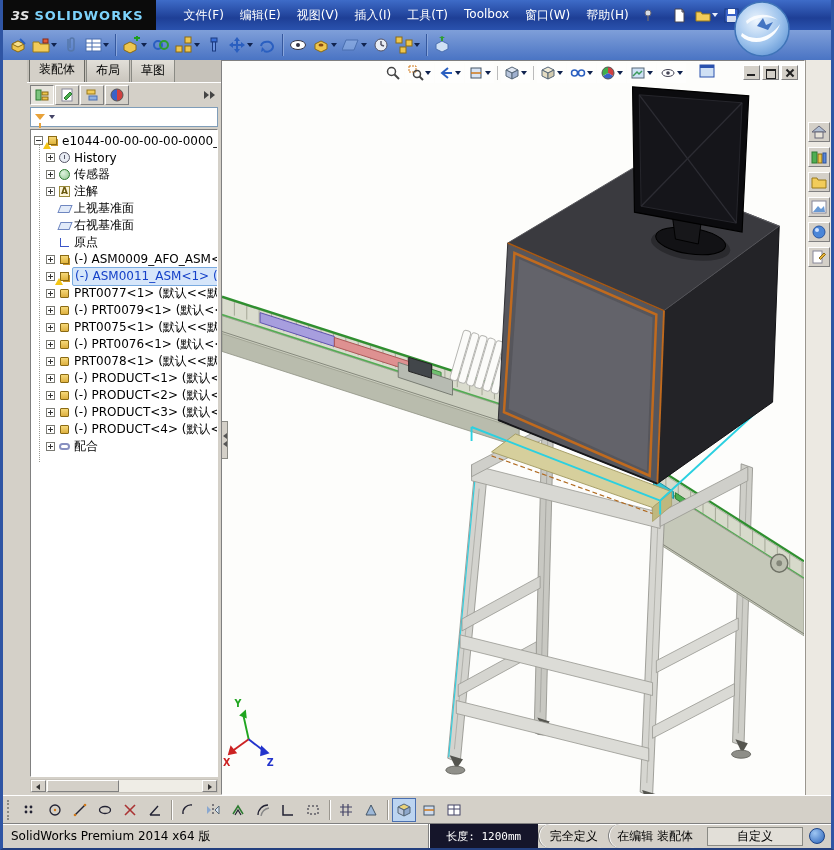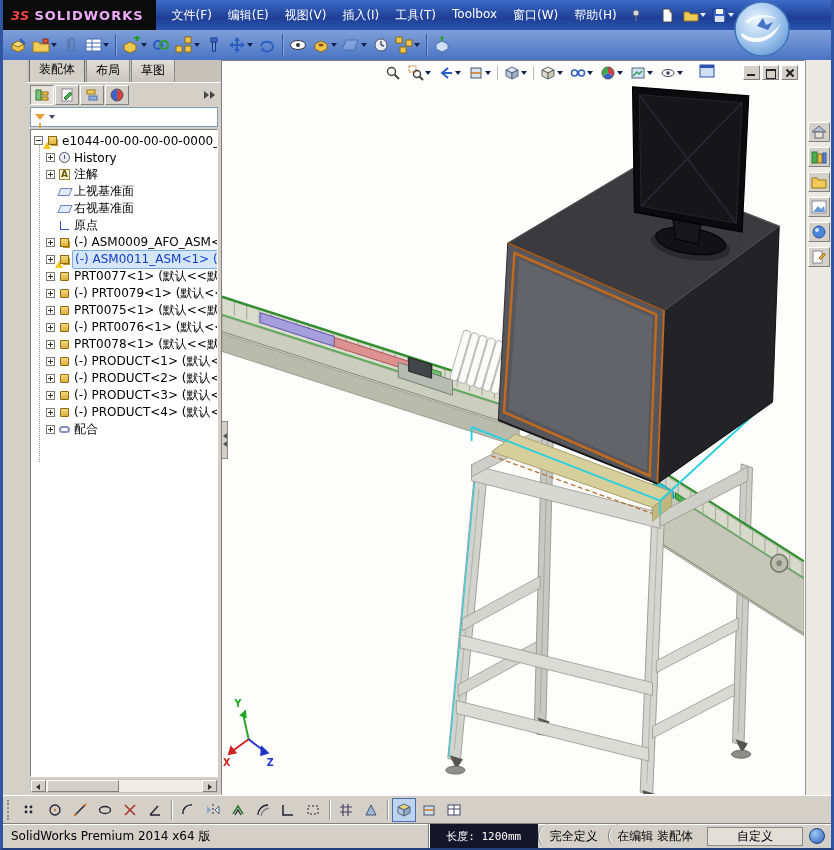--- a/index.html
+++ b/index.html
@@ -2,23 +2,23 @@
 <html><head>
 <meta charset="utf-8">
 <style>
 *{box-sizing:border-box;margin:0;padding:0;}
 html,body{width:834px;height:850px;overflow:hidden;}
 body{font-family:"DejaVu Sans","Liberation Sans",sans-serif;font-size:12px;color:#000;}
 .app{width:834px;height:850px;display:flex;flex-direction:column;background:#d4d0c8;border-left:3px solid #2f55a4;border-right:3px solid #2f55a4;border-bottom:2px solid #233f7e;position:relative;}
 
 .titlebar{height:30px;background:linear-gradient(180deg,#3e6cc8,#1e3f96 60%,#2a52ae);display:flex;align-items:center;position:relative;z-index:6;flex:none;}
 .brand{height:30px;background:#0b0b0b;display:flex;align-items:center;padding:0 12px 0 8px;gap:5px;flex:none;}
-.brand-prefix{color:#ef4444;font-weight:bold;font-style:italic;font-size:13px;}
-.brand-name{color:#f0abfc;font-weight:bold;letter-spacing:1px;font-size:13px;}
-.menubar{display:flex;margin-left:8px;}
+.brand-prefix{color:#e5e5e5;font-weight:bold;font-style:italic;font-size:13px;}
+.brand-name{color:#7dd3fc;font-weight:bold;letter-spacing:1px;font-size:13px;}
+.menubar{display:flex;margin-left:20px;}
 .menu{color:#fff;padding:4px 8px;cursor:default;white-space:nowrap;}
 .tb1{display:flex;align-items:center;gap:2px;margin-left:10px;}
 .tbtn{min-width:22px;height:24px;display:flex;align-items:center;justify-content:center;border:1px solid transparent;padding:0 1px;}
 .dn{width:0;height:0;border-left:3px solid transparent;border-right:3px solid transparent;border-top:4px solid #10234f;margin-left:1px;}
 .tb1 .dn{border-top-color:#e8eefc;}
 .swoosh{position:absolute;right:40px;top:0px;width:58px;height:58px;z-index:9;}
 
 .toolbar2{height:30px;background:linear-gradient(180deg,#7f9fd9,#4a74c4);display:flex;align-items:center;padding:0 4px;gap:1px;flex:none;position:relative;z-index:1;}
 .sep2{width:1px;height:22px;background:#35589e;box-shadow:1px 0 0 #89a6dc;margin:0 3px;flex:none;}
 
@@ -334,20 +334,27 @@
           <div class="trow">
               <span class="expander plus"></span>
               <span class="tico">
                 <span class="i-hist"></span>
               </span>
               <span class="tlabel">History</span>
             </div>
           <div class="trow">
               <span class="expander plus"></span>
               <span class="tico">
+                <span class="i-sensor"></span>
+              </span>
+              <span class="tlabel">传感器</span>
+            </div>
+          <div class="trow">
+              <span class="expander plus"></span>
+              <span class="tico">
                 <span class="i-ann"></span>
               </span>
               <span class="tlabel">注解</span>
             </div>
           <div class="trow">
               <span class="noexp"></span>
               <span class="tico">
                 <span class="i-plane"></span>
               </span>
               <span class="tlabel">上视基准面</span>

